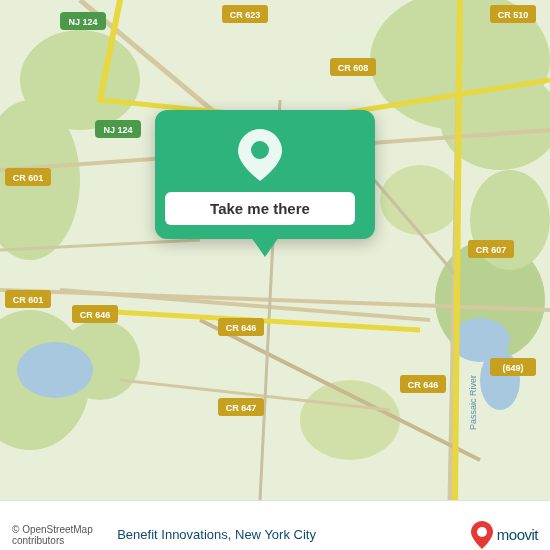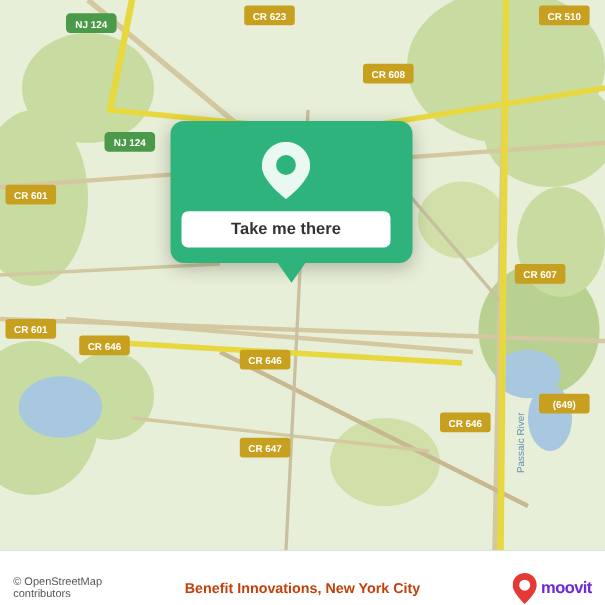--- a/index.html
+++ b/index.html
@@ -87,43 +87,43 @@
     }
 
     #osm-credit {
       font-size: 10px;
       color: #555;
       flex: 1;
     }
 
     #location-info {
       font-size: 13px;
-      color: #c2410c;
-      font-weight: 700;
+      color: #0c4a6e;
+      font-weight: 400;
       flex: 3;
-      text-align: center;
+      text-align: left;
     }
 
     #moovit-logo {
       display: flex;
       align-items: center;
       gap: 4px;
       flex: 1;
       justify-content: flex-end;
     }
 
     #moovit-pin {
       width: 22px;
       height: 28px;
     }
 
     #moovit-text {
       font-size: 15px;
-      font-weight: bold;
-      color: #6d28d9;
+      font-weight: normal;
+      color: #0c4a6e;
       letter-spacing: -0.5px;
     }
   </style>
 </head>
 <body>
 
 <div id="map-container">
   <svg id="map-svg" viewBox="0 0 550 500" xmlns="http://www.w3.org/2000/svg">
 
     <rect width="550" height="500" fill="#e8efd8"></rect>

